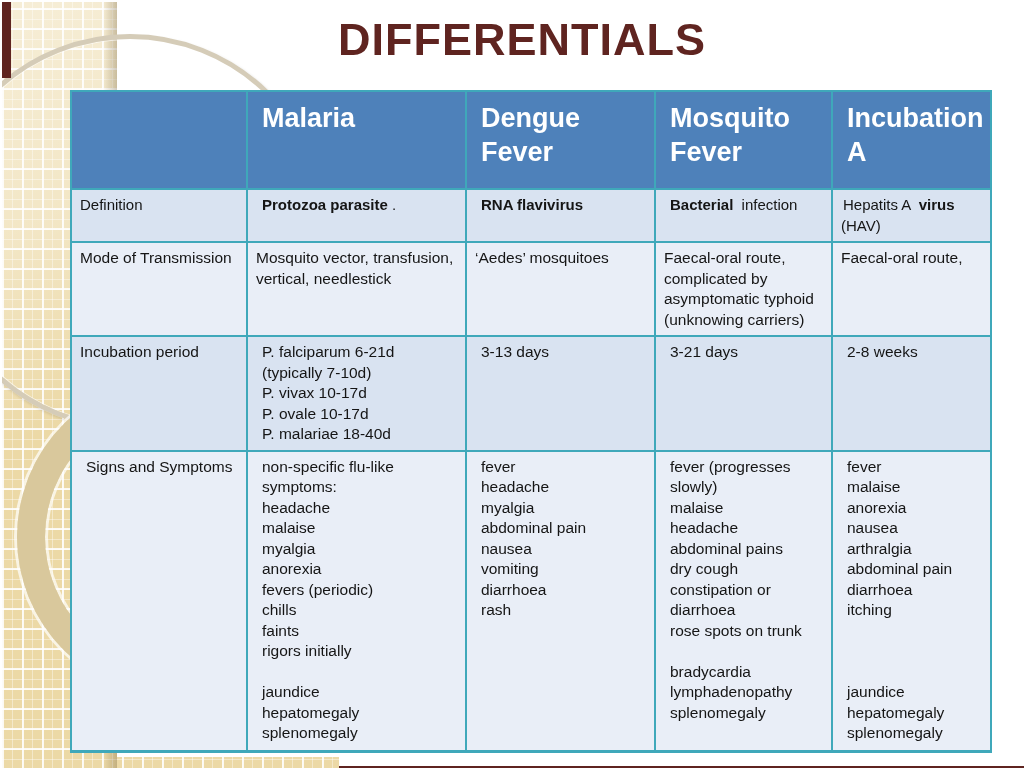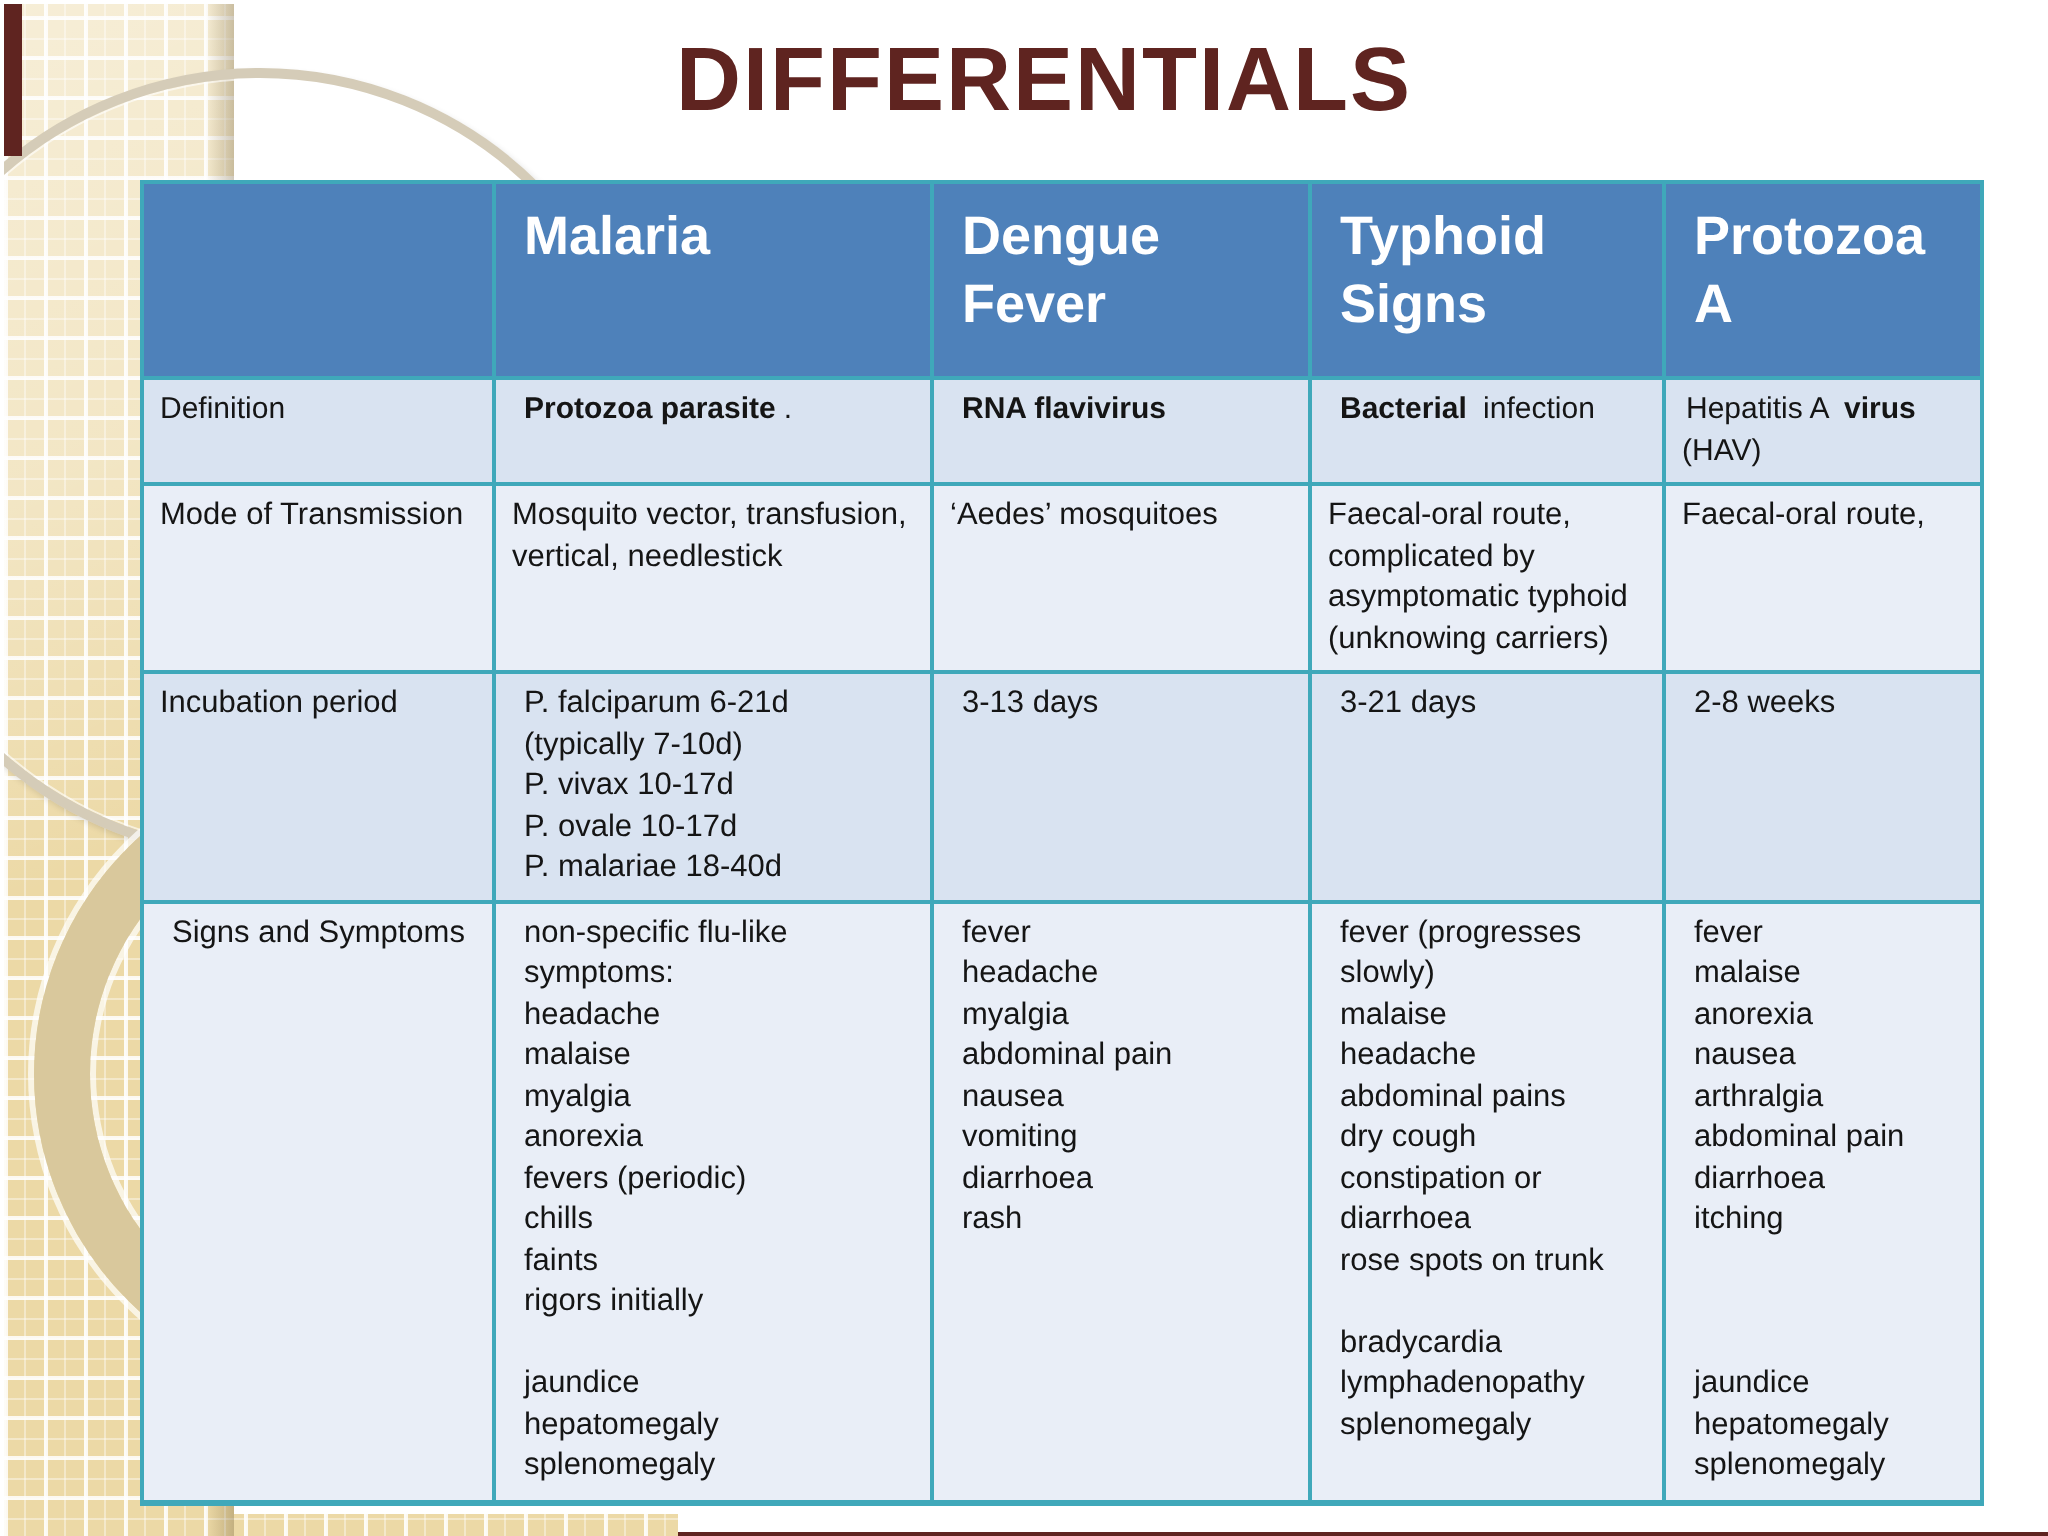--- a/index.html
+++ b/index.html
@@ -112,31 +112,31 @@
         <col style="width:219px">
         <col style="width:189px">
         <col style="width:177px">
         <col style="width:159px">
     </colgroup>
     <thead>
       <tr>
         <th class="hdr"></th>
         <th class="hdr">Malaria</th>
         <th class="hdr">Dengue Fever</th>
-        <th class="hdr">Typhoid Signs</th>
-        <th class="hdr">Protozoa A</th>
+        <th class="hdr">Mosquito Fever</th>
+        <th class="hdr">Incubation A</th>
       </tr>
     </thead>
     <tbody>
       <tr class="band-a r-def">
         <td>Definition</td>
         <td><span></span><b>Protozoa parasite</b><span>.</span></td>
         <td><span></span><b>RNA flavivirus</b><span></span></td>
         <td><span></span><b>Bacterial</b><span> infection</span></td>
-        <td><span>Hepatitis A </span><b>virus</b><span> (HAV)</span></td>
+        <td><span>Hepatits A </span><b>virus</b><span> (HAV)</span></td>
       </tr>
       <tr class="band-b r-mode">
         <td>Mode of Transmission</td>
         <td>Mosquito vector, transfusion,
 vertical, needlestick</td>
         <td>‘Aedes’ mosquitoes</td>
         <td>Faecal-oral route,
 complicated by
 asymptomatic typhoid
 (unknowing carriers)</td>

